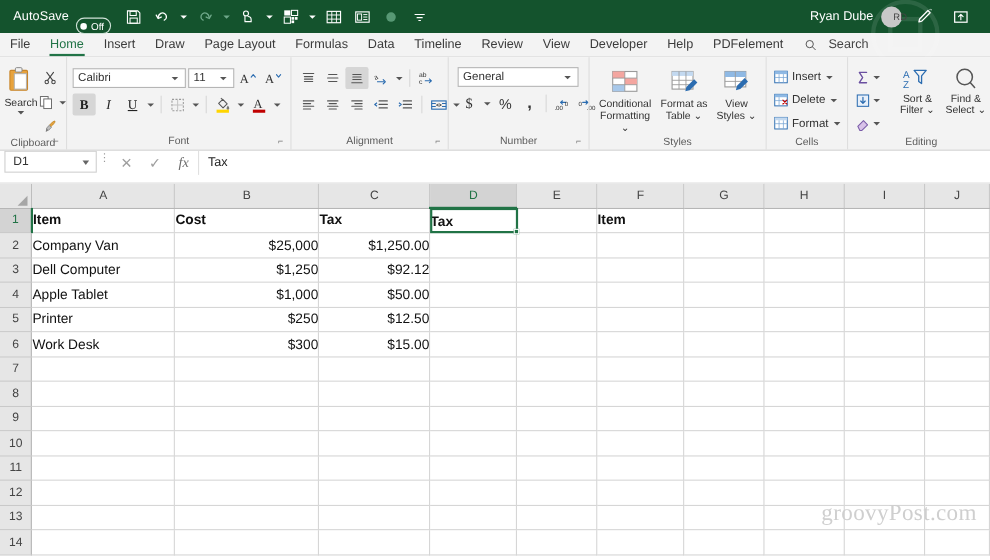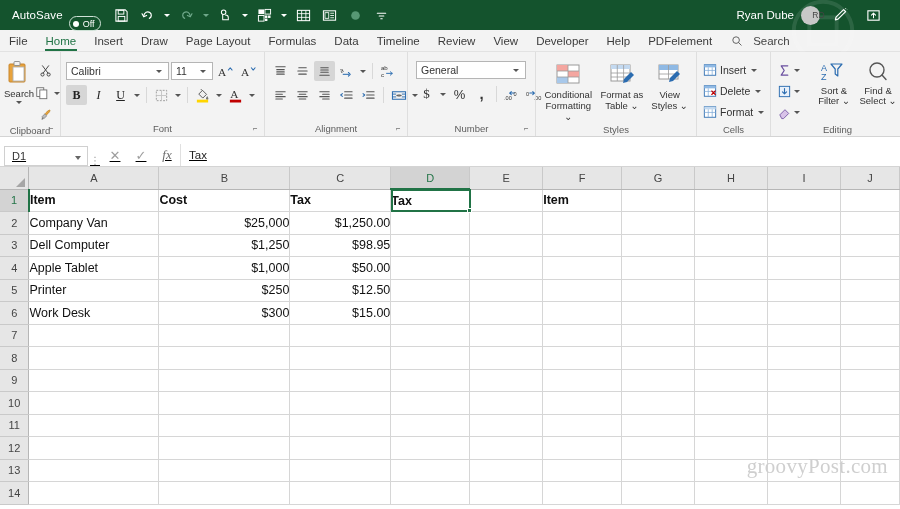--- a/index.html
+++ b/index.html
@@ -128,22 +128,22 @@
     display: flex; align-items: center; gap: 3px; height: 20px;
     font-size: 10.5px; color: #333;
   }
   .edit-big {
     display: flex; flex-direction: column; align-items: center; width: 42px;
     font-size: 9.5px; color: #333; line-height: 1.1; text-align: center;
   }
 
   
   .formulabar {
-    flex: 0 0 30px; height: 30px; background: #fff; display: flex; align-items: flex-end;
-    padding: 0 4px; border-bottom: 1px solid #d4d4d4; gap: 0; text-decoration: underline;
+    flex: 0 0 30px; height: 30px; background: #fff; display: flex; align-items: flex-start;
+    padding: 0 4px; border-bottom: 1px solid #d4d4d4; gap: 0;
   }
   .namebox {
     width: 84px; height: 20px; border: 1px solid #d0d0d0; background: #fff;
     display: flex; align-items: center; padding: 0 3px 0 7px; font-size: 11px; color: #333;
   }
   .namebox .nv { flex: 1; }
   .namebox .nc { width: 12px; text-align: center; }
   .namebox .nc::after {
     content: ""; display: inline-block;
     border-left: 3.5px solid transparent; border-right: 3.5px solid transparent;
@@ -741,21 +741,21 @@
           <td class="cell"></td>
           <td class="cell"></td>
           <td class="cell"></td>
           <td class="cell"></td>
         </tr>
 
         <tr>
           <td class="rowhead">3</td>
           <td class="cell">Dell Computer</td>
           <td class="cell r">$1,250</td>
-          <td class="cell r">$98.95</td>
+          <td class="cell r">$92.12</td>
           <td class="cell"></td>
           <td class="cell"></td>
           <td class="cell"></td>
           <td class="cell"></td>
           <td class="cell"></td>
           <td class="cell"></td>
           <td class="cell"></td>
         </tr>
 
         <tr>

